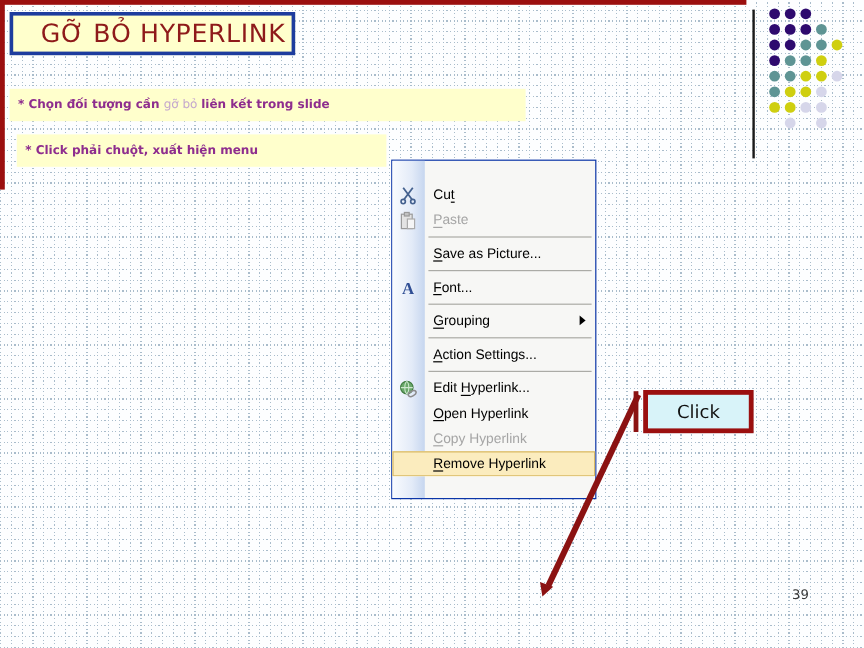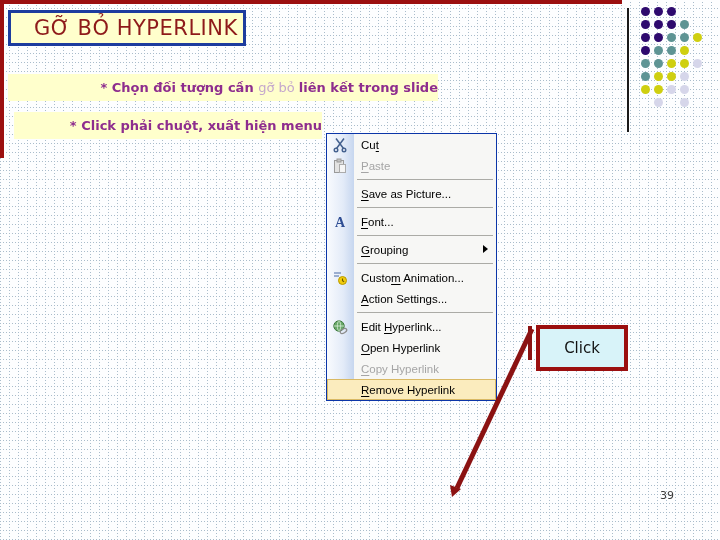--- a/index.html
+++ b/index.html
@@ -12,47 +12,47 @@
       repeating-linear-gradient(90deg, var(--grid-line,#A9BCCB) 0 1px, rgba(0,0,0,0) 1px 9px),
       repeating-linear-gradient(0deg, var(--grid-line,#A9BCCB) 0 1px, rgba(0,0,0,0) 1px 9px);
   }
   .top-bar{position:absolute;left:0;top:0;width:622px;height:4px;background:var(--accent-red,#9B0F0F);z-index:1;}
   .left-bar{position:absolute;left:0;top:0;width:4px;height:158px;background:var(--accent-red,#9B0F0F);z-index:1;}
   .title-box{position:absolute;left:8px;top:10px;width:238px;height:36px;box-sizing:border-box;
     background:var(--cream,#FFFFCC);border:3px solid #1D3C9E;display:flex;align-items:center;
     padding-left:23px;z-index:2;}
   .title-box .t{font-size:21px;color:var(--title-red,#8E1A1A);letter-spacing:0.5px;white-space:nowrap;}
   .bullet{position:absolute;background:var(--cream,#FFFFCC);height:27px;line-height:27px;
-    font-size:13px;font-weight:bold;color:var(--purple-text,#8E2D8E);white-space:nowrap;
-    padding-left:7px;box-sizing:border-box;z-index:2;text-align:right;}
+    font-size:10px;font-weight:bold;color:var(--purple-text,#8E2D8E);white-space:nowrap;
+    padding-left:7px;box-sizing:border-box;z-index:2;}
   .bullet1{left:8px;top:74px;width:430px;}
   .bullet2{left:14px;top:112px;width:308px;}
   .muted-link{color:var(--muted-link,#C5A8CD);font-weight:normal;}
   .vline{position:absolute;left:627px;top:8px;width:2px;height:124px;background:#1A1A1A;z-index:1;}
   .dots{position:absolute;left:641px;top:7px;width:66px;height:104px;z-index:1;}
   .deco-dot{position:absolute;width:9px;height:9px;border-radius:50%;}
   
   .menu{position:absolute;left:326px;top:133px;width:171px;box-sizing:border-box;
     border:1px solid var(--menu-border,#0B35A8);background:var(--menu-bg,#F7F7F5);
-    padding:0 0;z-index:3;font-family:"Liberation Sans","DejaVu Sans",sans-serif;}
+    padding:18px 0;z-index:3;font-family:"Liberation Sans","DejaVu Sans",sans-serif;}
   .gutter{position:absolute;left:0;top:0;bottom:0;width:27px;
     background:linear-gradient(to right,#F9FBFE 0%,#E3EBF8 60%,#C6D6EF 100%);}
   .menu-item{position:relative;height:21px;display:flex;align-items:center;
     padding-left:34px;font-size:11.5px;color:#000;white-space:nowrap;}
   .menu-item.disabled{color:var(--disabled-text,#A5A5A5);}
   .menu-item.highlighted{background:var(--highlight-bg,#FBECBE);
     box-shadow:inset 0 0 0 1px var(--highlight-border,#D9B964);}
   .mi-icon{position:absolute;left:4px;top:2px;width:18px;height:18px;display:flex;
     align-items:center;justify-content:center;}
   .mi-label u{text-underline-offset:2px;}
   .mi-arrow{position:absolute;right:8px;top:6px;width:0;height:0;
     border-left:5px solid #000;border-top:4px solid rgba(0,0,0,0);border-bottom:4px solid rgba(0,0,0,0);}
   .menu-sep{border-top:1px solid #ABABA6;margin:3px 3px 3px 30px;height:0;}
   
-  .click-box{position:absolute;left:536px;top:325px;width:92px;height:46px;box-sizing:border-box;
+  .click-box{position:absolute;left:536px;top:325px;width:92px;height:36px;box-sizing:border-box;
     background:var(--callout-fill,#D8F3F9);border:4px solid var(--accent-red,#9B0F0F);
     display:flex;align-items:center;justify-content:center;font-size:15px;color:#111;z-index:4;}
   .overlay{position:absolute;left:0;top:0;z-index:5;pointer-events:none;}
   .page-num{position:absolute;left:660px;top:489px;font-size:11px;color:#3A3A3A;z-index:2;}
 </style>
 </head>
 <body>
 
 <div id="slide">
   <div class="top-bar"></div>
@@ -137,30 +137,20 @@
           </span>
           <span class="mi-label"><u>F</u>ont...</span>
         </div>
         <div class="menu-sep"></div>
         <div class="menu-item">
           <span class="mi-label"><u>G</u>rouping</span>
           <span class="mi-arrow"></span>
         </div>
         <div class="menu-sep"></div>
         <div class="menu-item">
-          <span class="mi-icon">
-            <svg width="16" height="16" viewBox="0 0 16 16">
-              <path d="M2 3h7M2 6h5" stroke="#4A6AA5" stroke-width="1.2"></path>
-              <circle cx="10.5" cy="10.5" r="4" fill="#F2CC0C" stroke="#B89A00"></circle>
-              <path d="M10.5 8.5v2.2l1.6 1" stroke="#6B5800" stroke-width="1.1" fill="none"></path>
-            </svg>
-          </span>
-          <span class="mi-label">Custo<u>m</u> Animation...</span>
-        </div>
-        <div class="menu-item">
           <span class="mi-label"><u>A</u>ction Settings...</span>
         </div>
         <div class="menu-sep"></div>
         <div class="menu-item">
           <span class="mi-icon">
             <svg width="16" height="16" viewBox="0 0 16 16">
               <circle cx="7" cy="7" r="5.2" fill="#69A869" stroke="#3F7A3F"></circle>
               <path d="M2 7h10M7 1.8c2.2 1.4 2.2 9 0 10.4M7 1.8c-2.2 1.4-2.2 9 0 10.4" stroke="#CFE8CF" stroke-width="0.9" fill="none"></path>
               <ellipse cx="11.5" cy="12" rx="3.5" ry="2" fill="none" stroke="#8C8C8C" stroke-width="1.3" transform="rotate(-30 11.5 12)"></ellipse>
             </svg>

